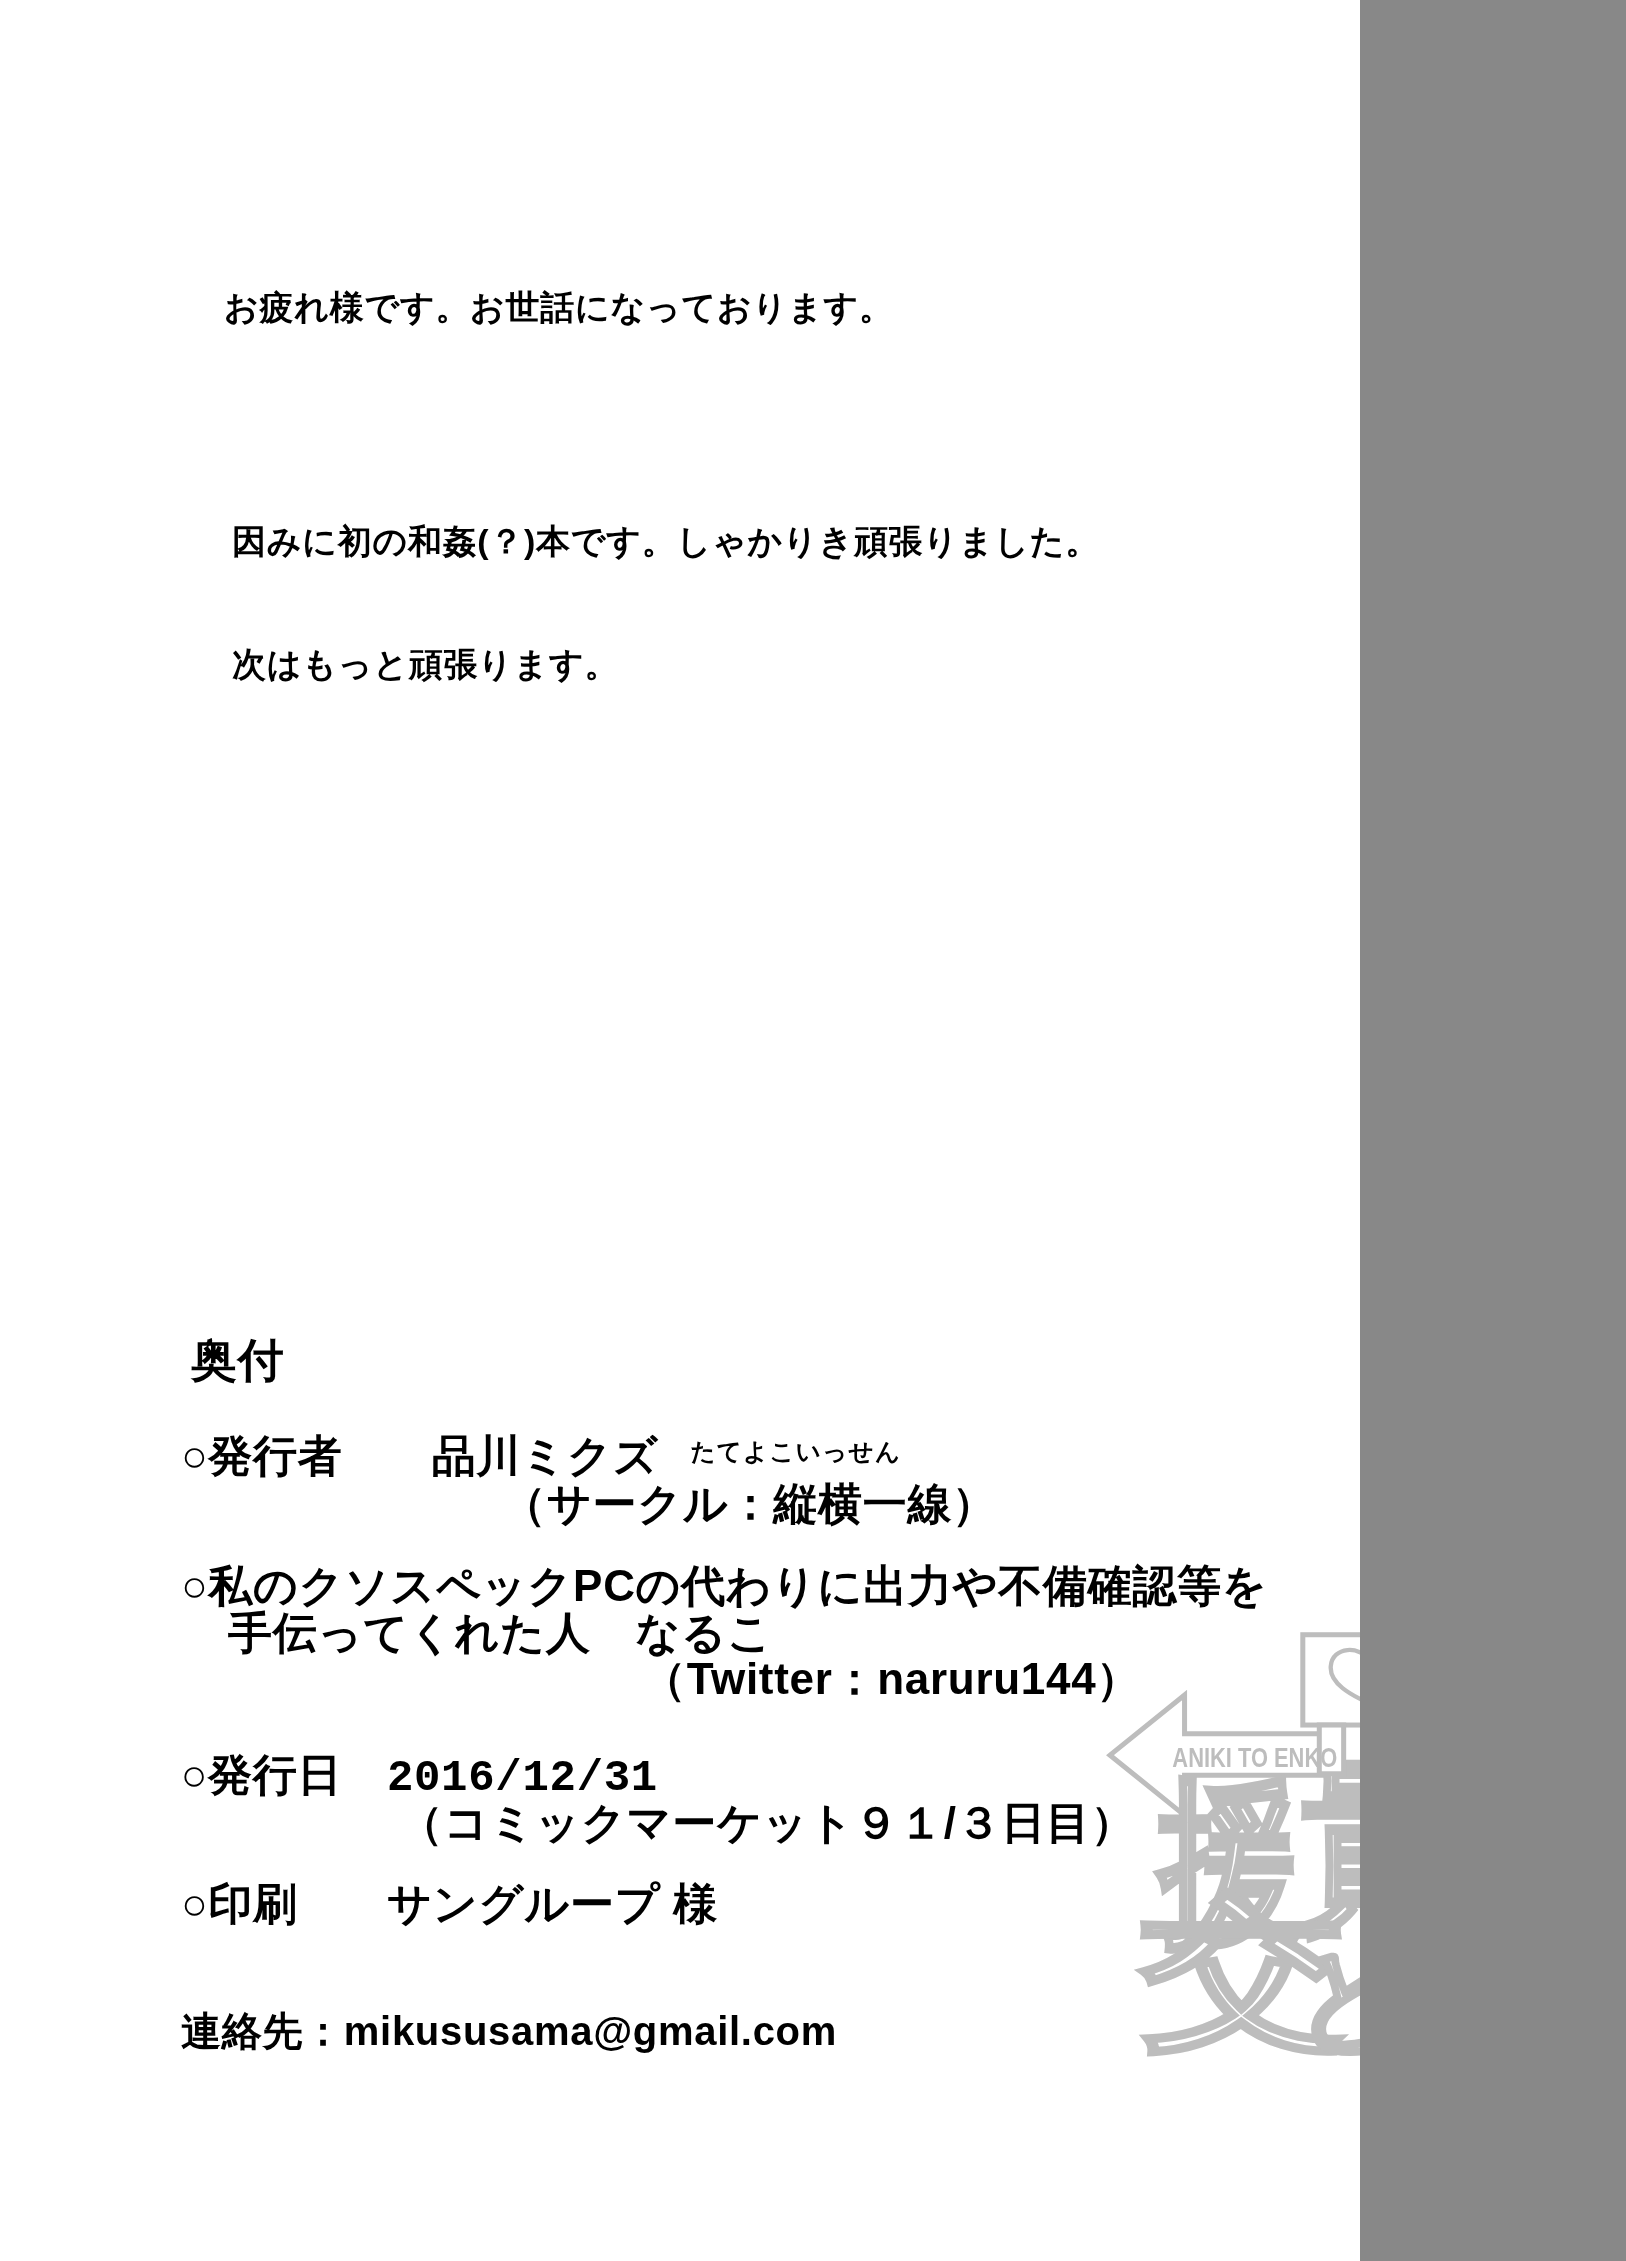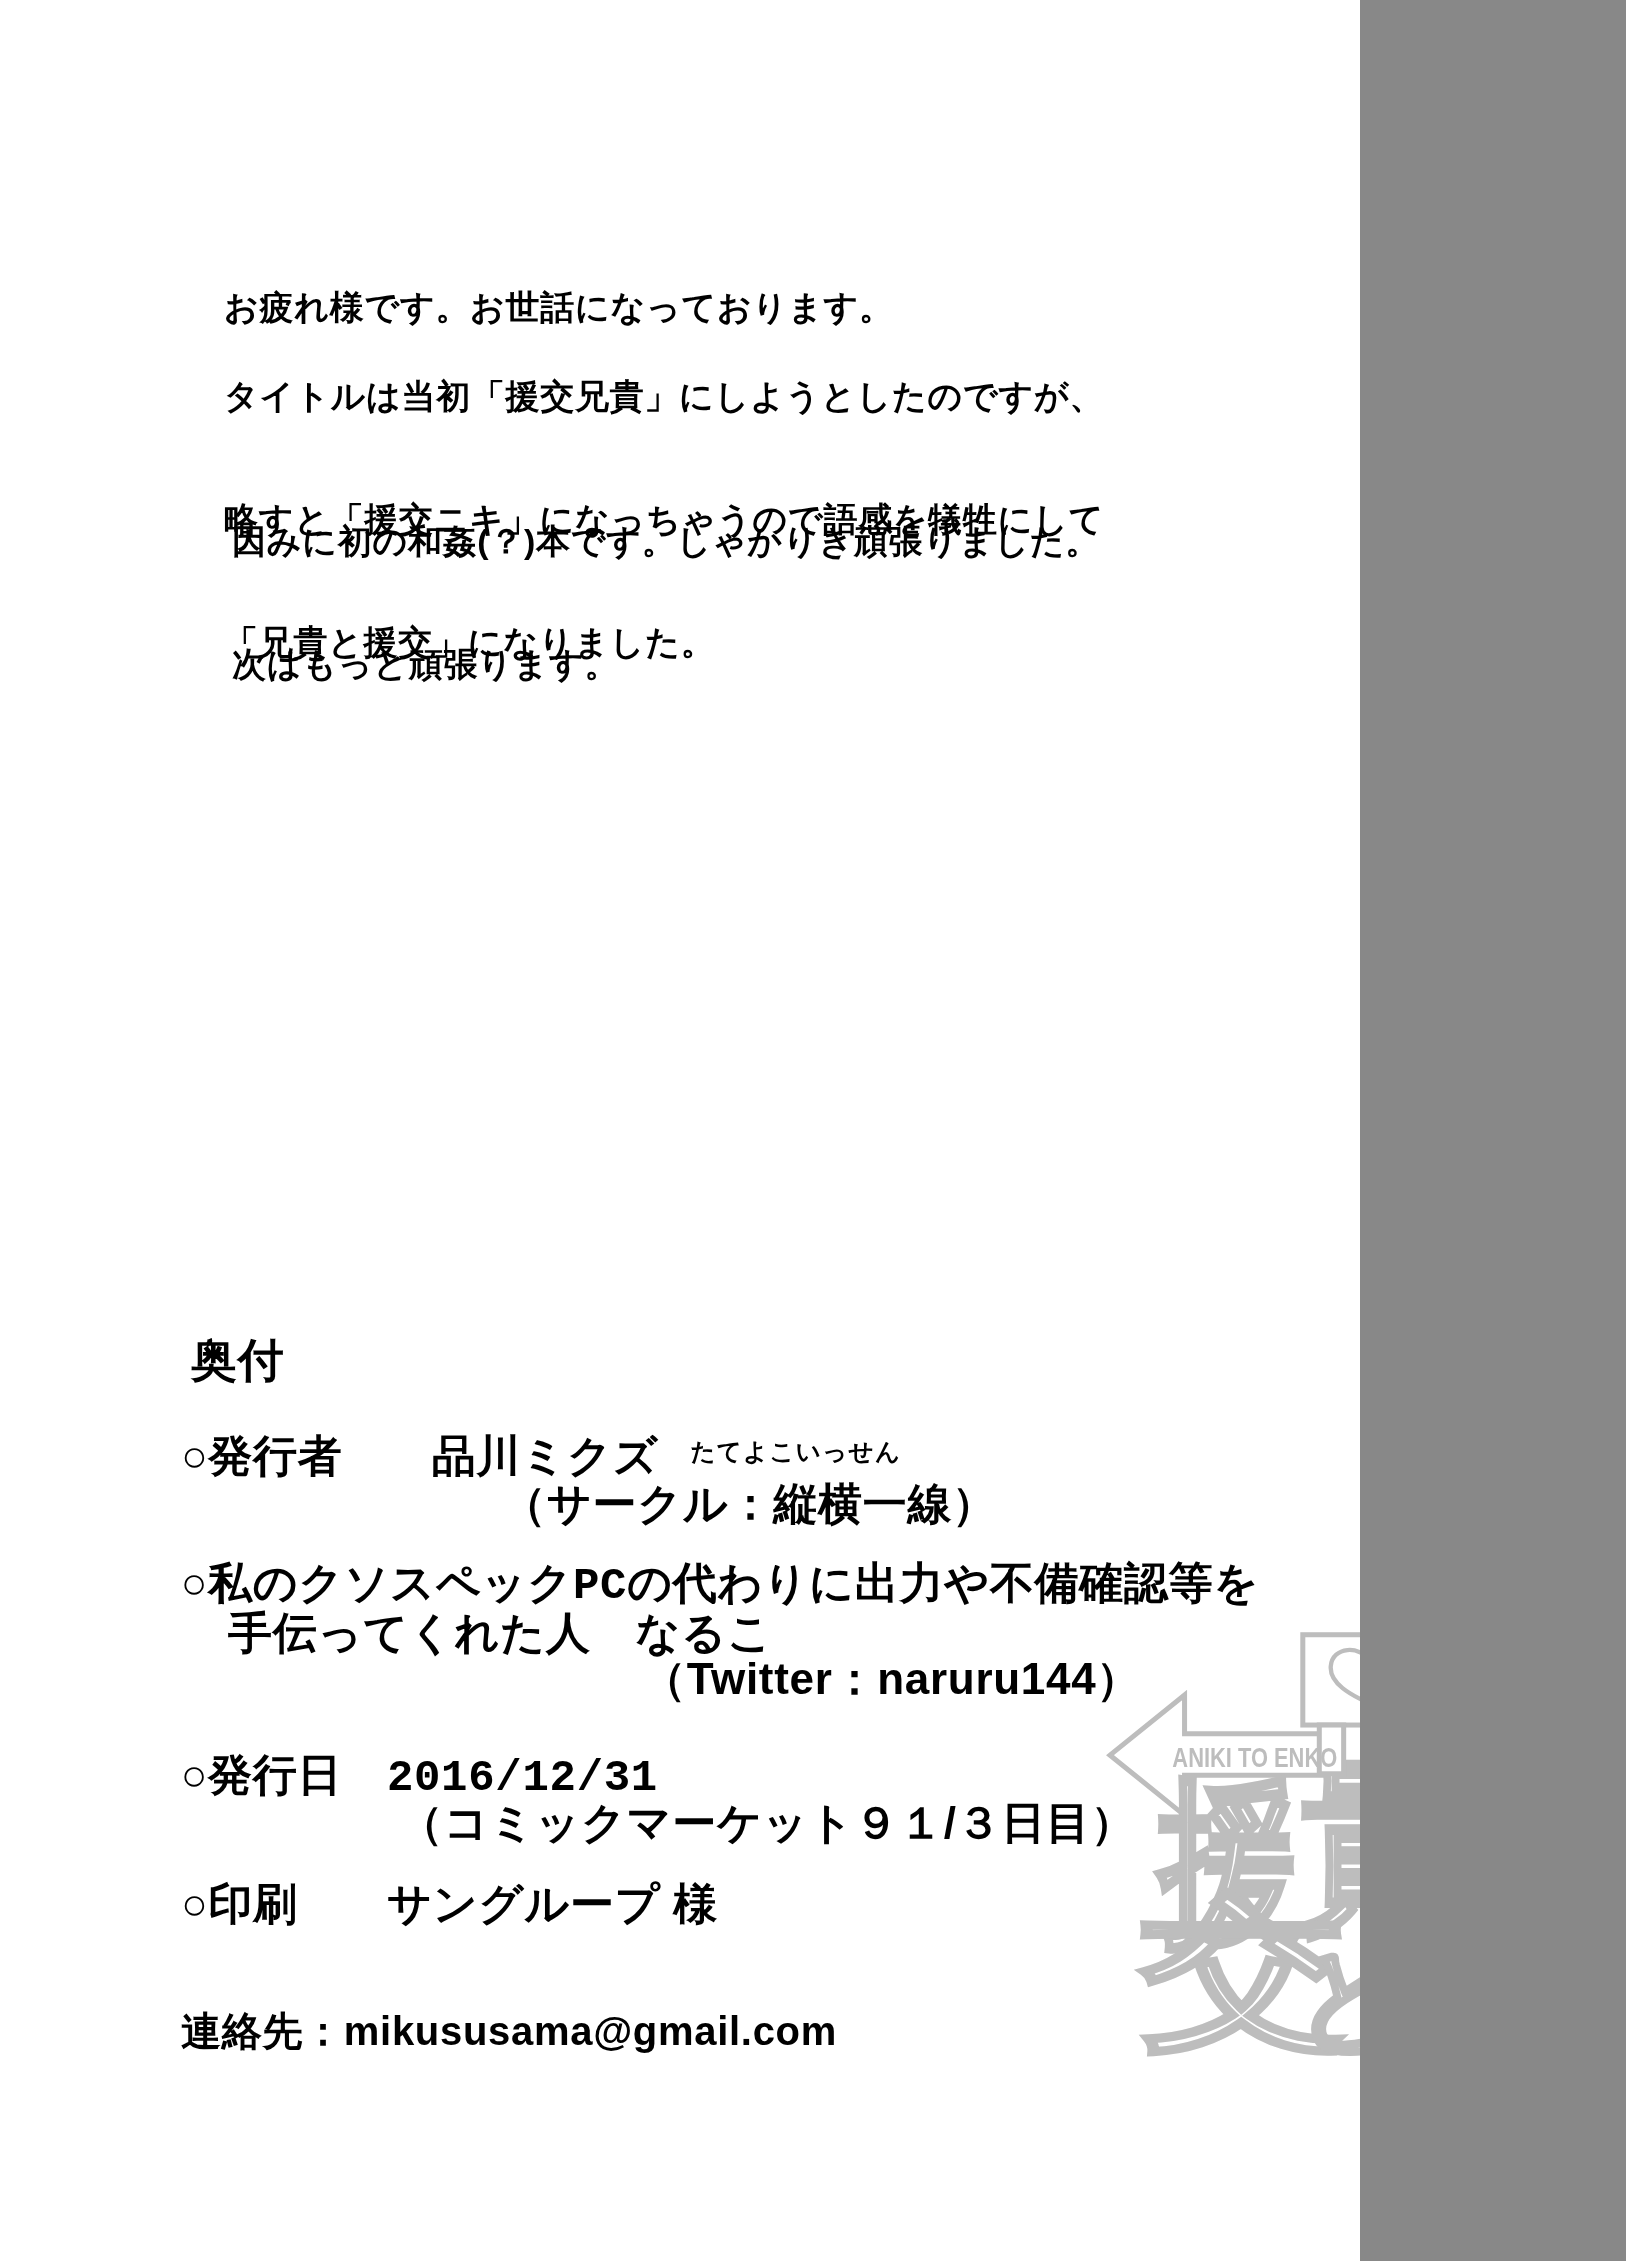--- a/index.html
+++ b/index.html
@@ -17,43 +17,38 @@
   .greet{font-size:34px;line-height:41px;letter-spacing:0.7px;}
   #para1{left:224px;top:205px;}
   #para2{left:224px;top:294px;}
   #para3{left:232px;top:439px;}
   
   .colo{font-size:44px;line-height:50px;letter-spacing:0.7px;margin-top:24px;}
   #okuzuke{left:191px;top:1311px;font-size:46px;}
   #pubLine{left:181px;top:1407px;}
   #furigana{font-size:24.4px;letter-spacing:1.4px;position:relative;top:-11.5px;margin-left:32px;}
   #circleLine{left:502px;top:1455px;text-align:center;}
-  #helpLine1{left:181px;top:1537px;font-family:Liberation Mono, monospace;}
+  #helpLine1{left:181px;top:1537px;}
   #helpLine2{left:228px;top:1584px;}
   #twitterLine{left:642px;top:1630px;}
   #dateLine{left:181px;top:1729px;font-family:Liberation Mono, monospace;}
   #eventLine{left:399px;top:1774px;text-align:right;}
   #printLine{left:181px;top:1855px;}
   #contactLine{left:181px;top:1982px;font-size:40px;}
   
   #logo{left:1104px;top:1629px;}
   #logo text{font-family:"Liberation Sans","DejaVu Sans",sans-serif;font-weight:bold;}
 </style>
 </head>
 <body>
 
 <div class="page">
 
   <div class="abs greet" id="para1">
     <div>お疲れ様です。お世話になっております。</div>
-  </div>
-  <div class="abs greet" id="para2">
-    <div>タイトルは当初「援交兄貴」にしようとしたのですが、</div>
-    <div>略すと「援交ニキ」になっちゃうので語感を犠牲にして</div>
-    <div>「兄貴と援交」になりました。</div>
   </div>
   <div class="abs greet" id="para3">
     <div>因みに初の和姦(？)本です。しゃかりき頑張りました。</div>
     <div>次はもっと頑張ります。</div>
   </div>
 
   <div class="abs colo" id="okuzuke">奥付</div>
 
   <div class="abs colo" id="pubLine"><span>○発行者　　品川ミクズ</span><span id="furigana">たてよこいっせん</span></div>
 

